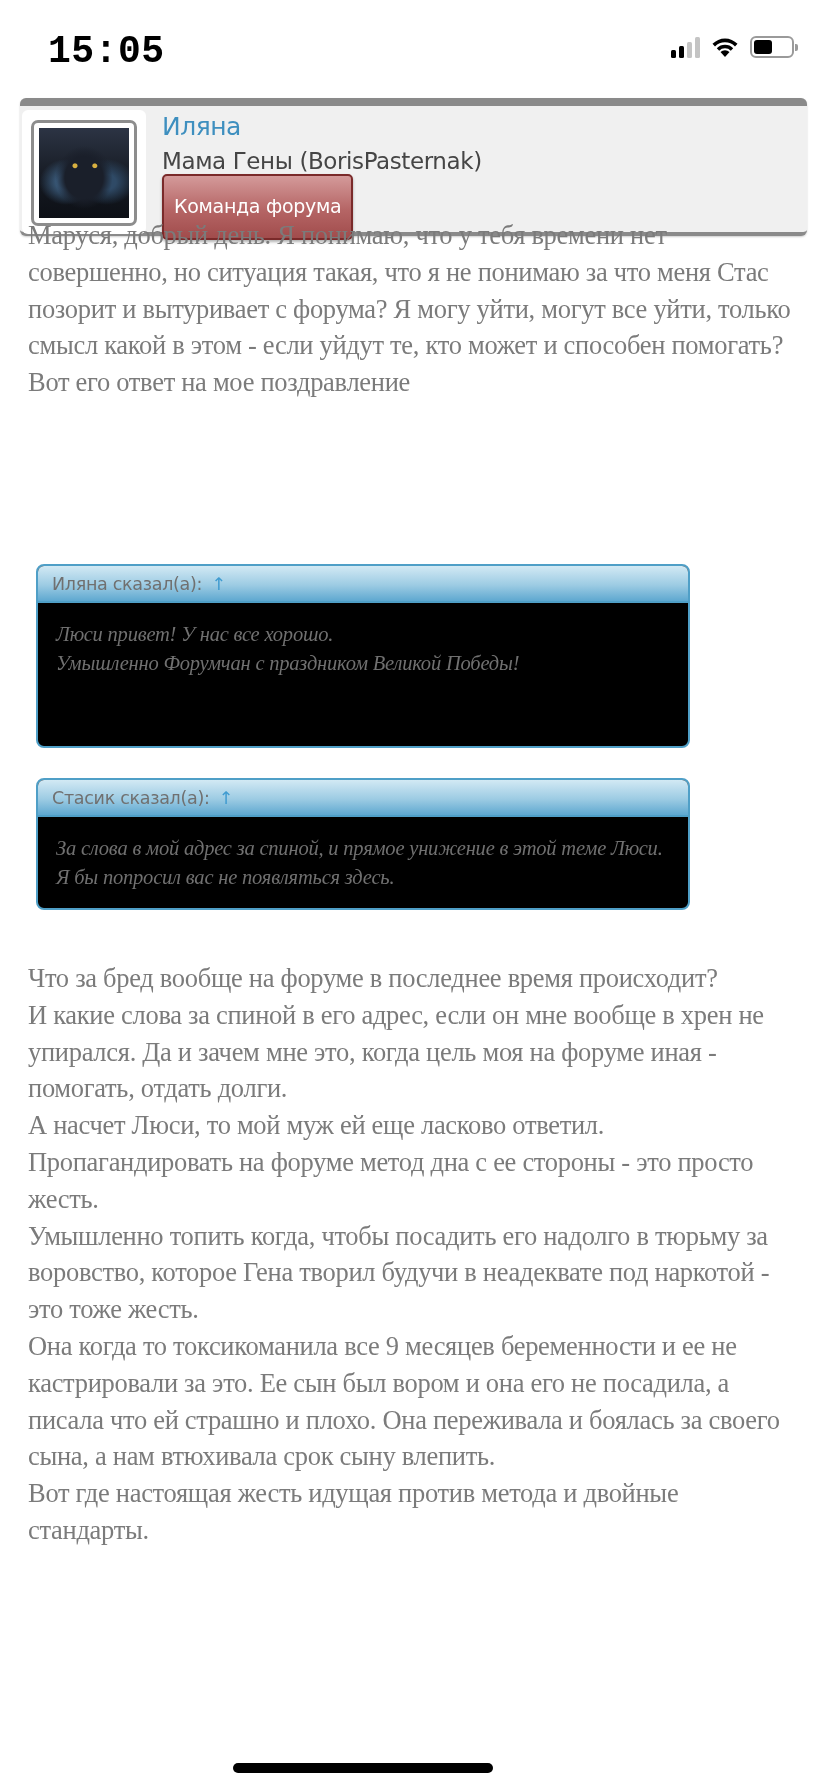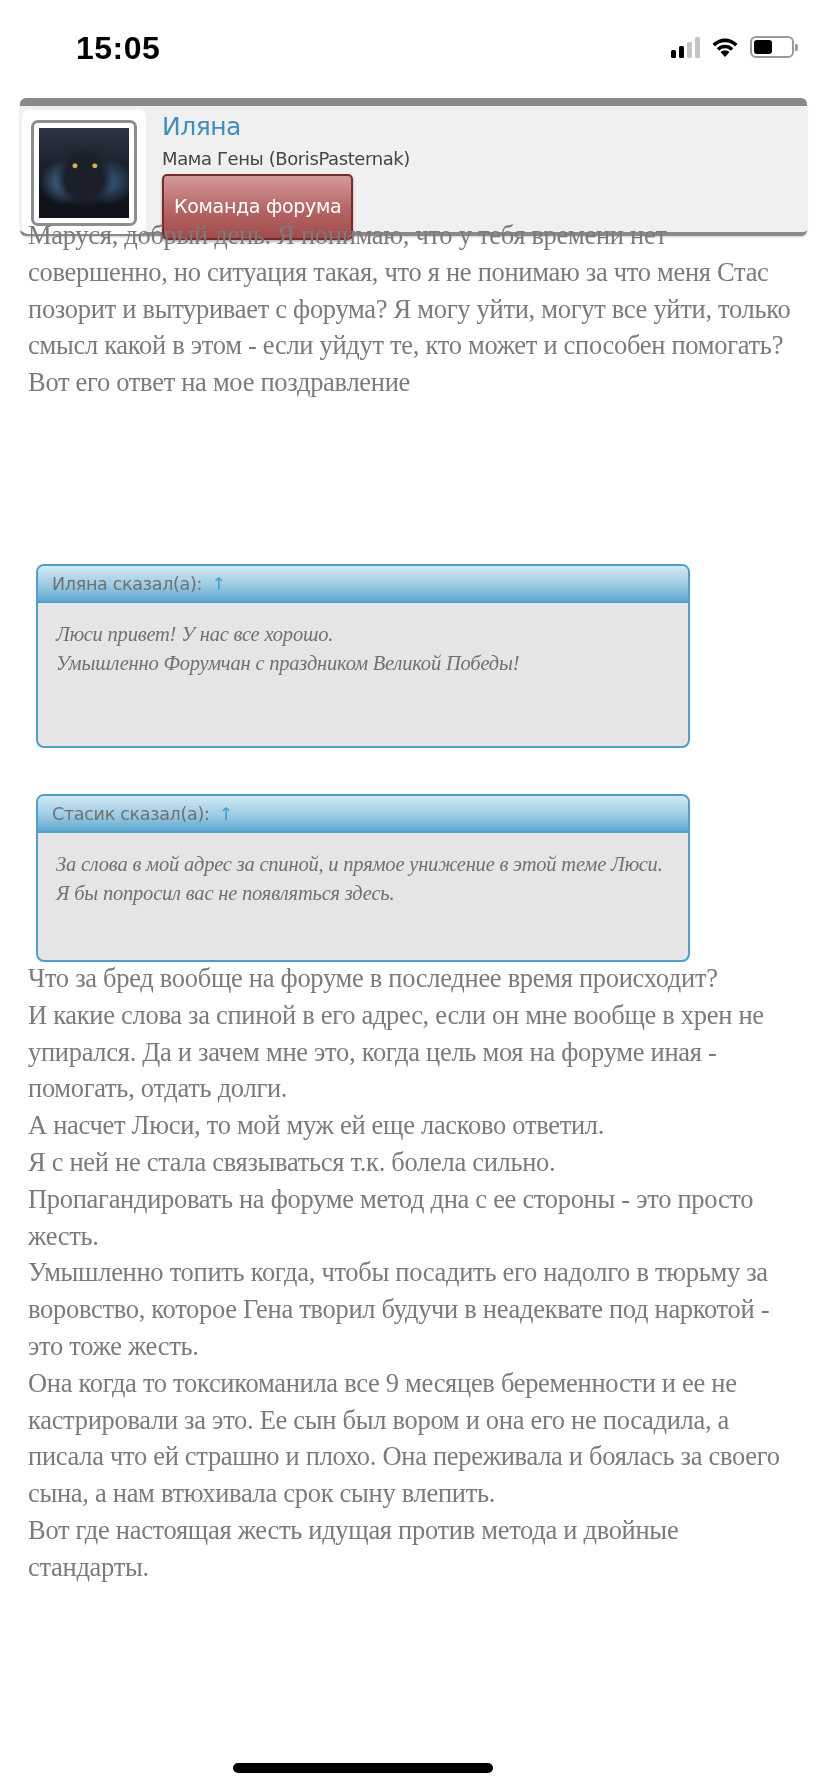--- a/index.html
+++ b/index.html
@@ -4,22 +4,22 @@
 <style>
   html, body { margin: 0; padding: 0; }
   body {
     width: 828px; height: 1792px; overflow: hidden; position: relative;
     background: #ffffff;
     font-family: "Liberation Serif", serif;
   }
   
   .status-bar { position: absolute; left: 0; top: 0; width: 828px; height: 96px; background: #fff; }
   .status-time {
-    position: absolute; left: 76px; top: 30px;
-    font-family: Liberation Sans, sans-serif; font-size: 32px; font-weight: 600; color: #000;
+    position: absolute; left: 48px; top: 30px;
+    font-family: Liberation Mono, monospace; font-size: 38px; font-weight: 600; color: #000;
     letter-spacing: 0.5px;
   }
   .status-icons { position: absolute; right: 34px; top: 36px; display: flex; align-items: center; gap: 10px; }
   .signal { display: flex; align-items: flex-end; gap: 3px; height: 22px; }
   .signal span { width: 5px; border-radius: 1.5px; display: block; }
   .battery { width: 44px; height: 22px; border: 2px solid #9a9a9a; border-radius: 6px; position: relative; box-sizing: border-box; }
   .battery .fill { position: absolute; left: 2px; top: 2px; bottom: 2px; width: 18px; background: #000; border-radius: 3px; }
   .battery::after { content: ""; position: absolute; right: -6px; top: 6px; width: 3px; height: 7px; background: #9a9a9a; border-radius: 0 2px 2px 0; }
 
   
@@ -47,42 +47,42 @@
       radial-gradient(ellipse at 75% 60%, #2f4a66 0 10%, transparent 30%),
       linear-gradient(180deg, #2c3444 0%, #141820 60%, #0d1016 100%);
   }
   .author-name {
     position: absolute; left: 142px; top: 6px;
     font-family: "DejaVu Sans", sans-serif; font-size: 25px; color: #3e8fbf;
     font-weight: 400; letter-spacing: -0.5px;
   }
   .author-title {
     position: absolute; left: 142px; top: 42px;
-    font-family: "DejaVu Sans", sans-serif; font-size: 18px; color: #454545; letter-spacing: -0.4px;
+    font-family: "DejaVu Sans", sans-serif; font-size: 23px; color: #454545; letter-spacing: -0.4px;
   }
   .role-badge {
     position: absolute; left: 142px; top: 68px; height: 30px; padding: 16px 10px;
     background: linear-gradient(180deg, #d49a9a 0%, #b56565 55%, #a14c4c 100%);
     border: 2px solid #7a2a2a; border-radius: 5px;
     font-family: "DejaVu Sans", sans-serif; font-size: 19px; color: #ffffff; line-height: 28px;
     box-shadow: 0 2px 3px rgba(0,0,0,0.3); letter-spacing: -0.3px;
   }
 
   
   .post-text {
     position: absolute; left: 28px; width: 770px;
     font-family: "Liberation Serif", serif; font-size: 26.5px; line-height: 36.8px; color: #7b7b7b;
     letter-spacing: -0.3px;
   }
   .post-text p { margin: 0; }
 
   
   .quote {
     position: absolute; left: 36px; width: 654px;
-    border: 2px solid #4f9fc7; border-radius: 8px; background: #e5e5e5; box-sizing: border-box; overflow: hidden;
+    border: 2px solid #4f9fc7; border-radius: 8px; background: #000000; box-sizing: border-box; overflow: hidden;
   }
   .quote-head {
     height: 37px; box-sizing: border-box; padding-left: 14px;
     background: linear-gradient(180deg, #d2e9f4 0%, #9ccbe3 55%, #5ea8d0 100%);
     border-bottom: 2px solid #4f9fc7;
     font-family: "DejaVu Sans", sans-serif; font-size: 17.5px; color: #707070; line-height: 36px; letter-spacing: -0.3px;
   }
   .quote-head .arrow { color: #3f9bd0; margin-left: 4px; }
   .quote-body {
     padding: 17px 18px 16px 18px;
@@ -138,34 +138,33 @@
   <div class="quote-head">
     <span>Иляна сказал(а):</span>
     <span class="arrow">↑</span>
   </div>
   <div class="quote-body">
     <p>Люси привет! У нас все хорошо.</p>
     <p>Умышленно Форумчан с праздником Великой Победы!</p>
   </div>
 </div>
 
-<div class="quote" style="top:778px; height:168px;margin-top:16px;">
+<div class="quote" style="top:778px; height:132px;">
   <div class="quote-head">
     <span>Стасик сказал(а):</span>
     <span class="arrow">↑</span>
   </div>
   <div class="quote-body" style="padding-right:24px;">
     <p>За слова в мой адрес за спиной, и прямое унижение в этой теме Люси. Я бы попросил вас не появляться здесь.</p>
   </div>
 </div>
 
 <div class="post-text" style="top:960px;">
   <p>Что за бред вообще на форуме в последнее время происходит?</p>
   <p>И какие слова за спиной в его адрес, если он мне вообще в хрен не упирался. Да и зачем мне это, когда цель моя на форуме иная - помогать, отдать долги.</p>
   <p>А насчет Люси, то мой муж ей еще ласково ответил.</p>
-  <p>Я с ней не стала связываться т.к. болела сильно.</p>
   <p>Пропагандировать на форуме метод дна с ее стороны - это просто жесть.</p>
   <p>Умышленно топить когда, чтобы посадить его надолго в тюрьму за воровство, которое Гена творил будучи в неадеквате под наркотой - это тоже жесть.</p>
   <p>Она когда то токсикоманила все 9 месяцев беременности и ее не кастрировали за это. Ее сын был вором и она его не посадила, а писала что ей страшно и плохо. Она переживала и боялась за своего сына, а нам втюхивала срок сыну влепить.</p>
   <p>Вот где настоящая жесть идущая против метода и двойные стандарты.</p>
 </div>
 
 <div class="home-indicator"></div>
 
 </body></html>

